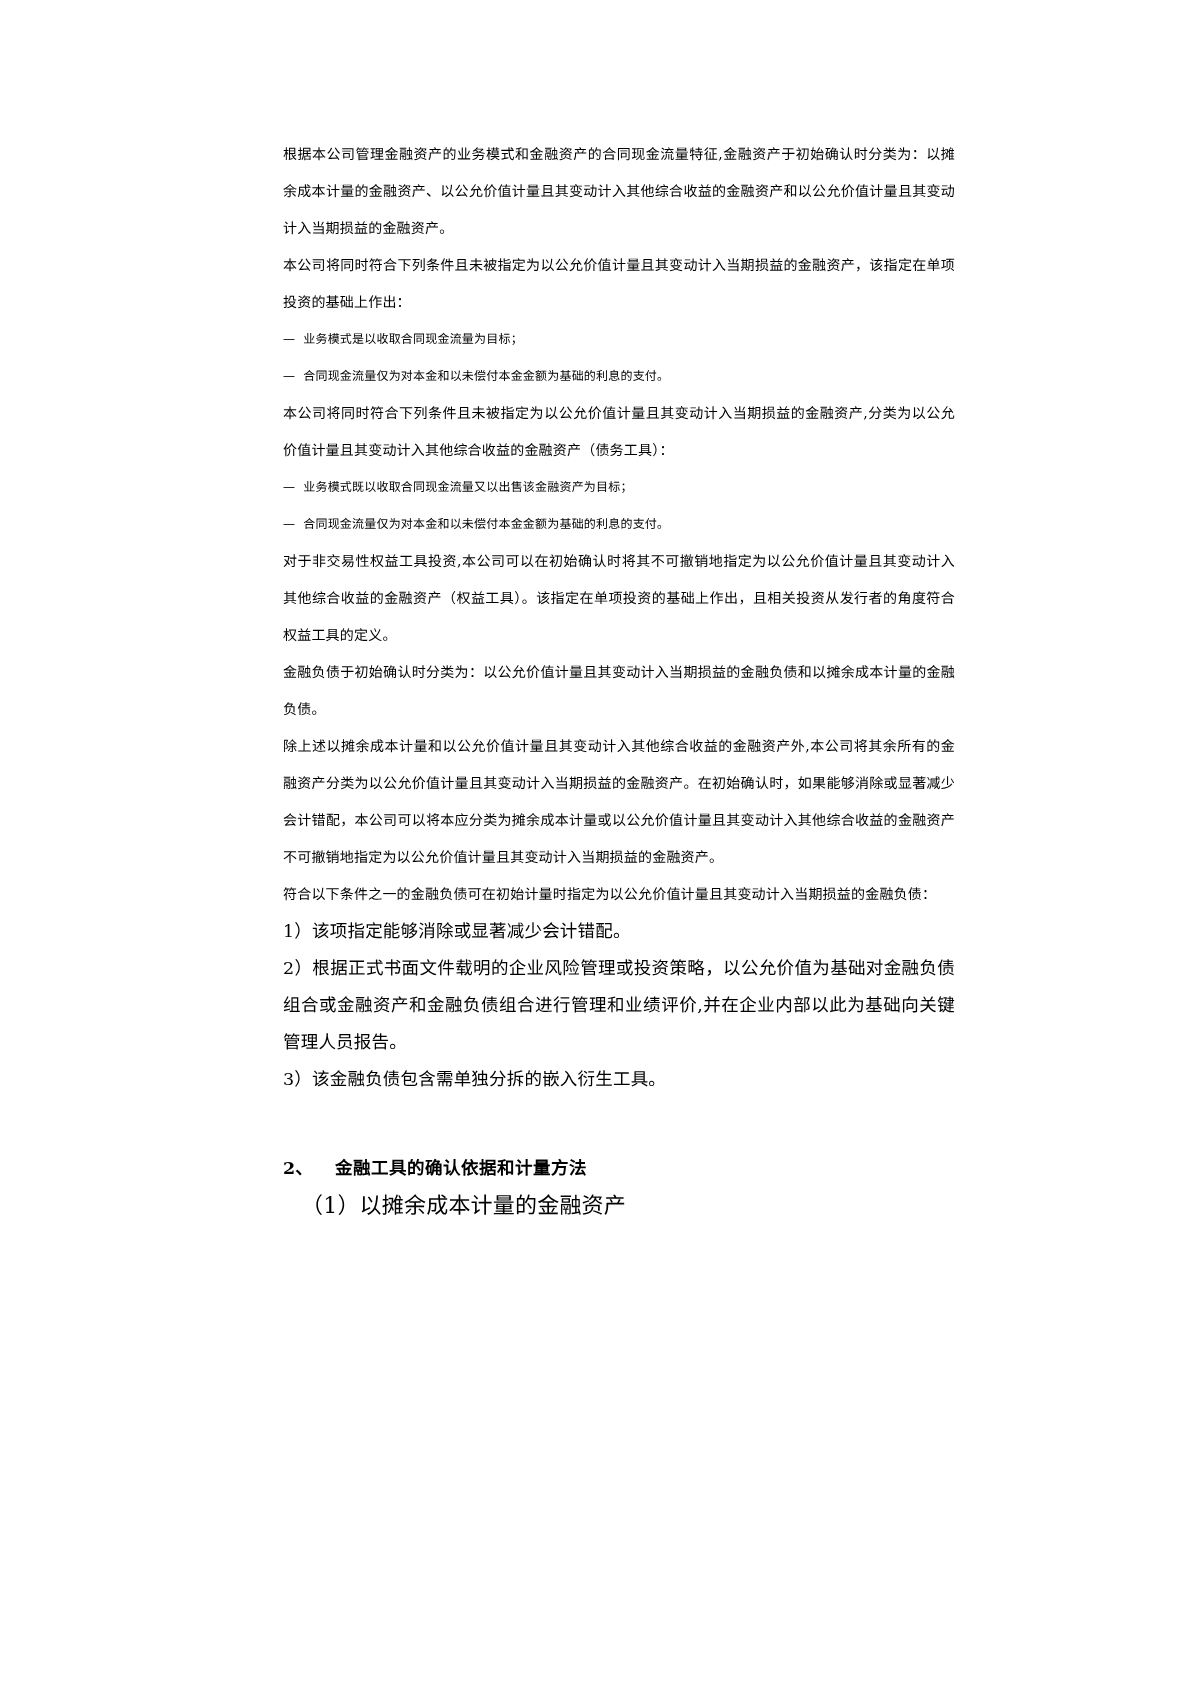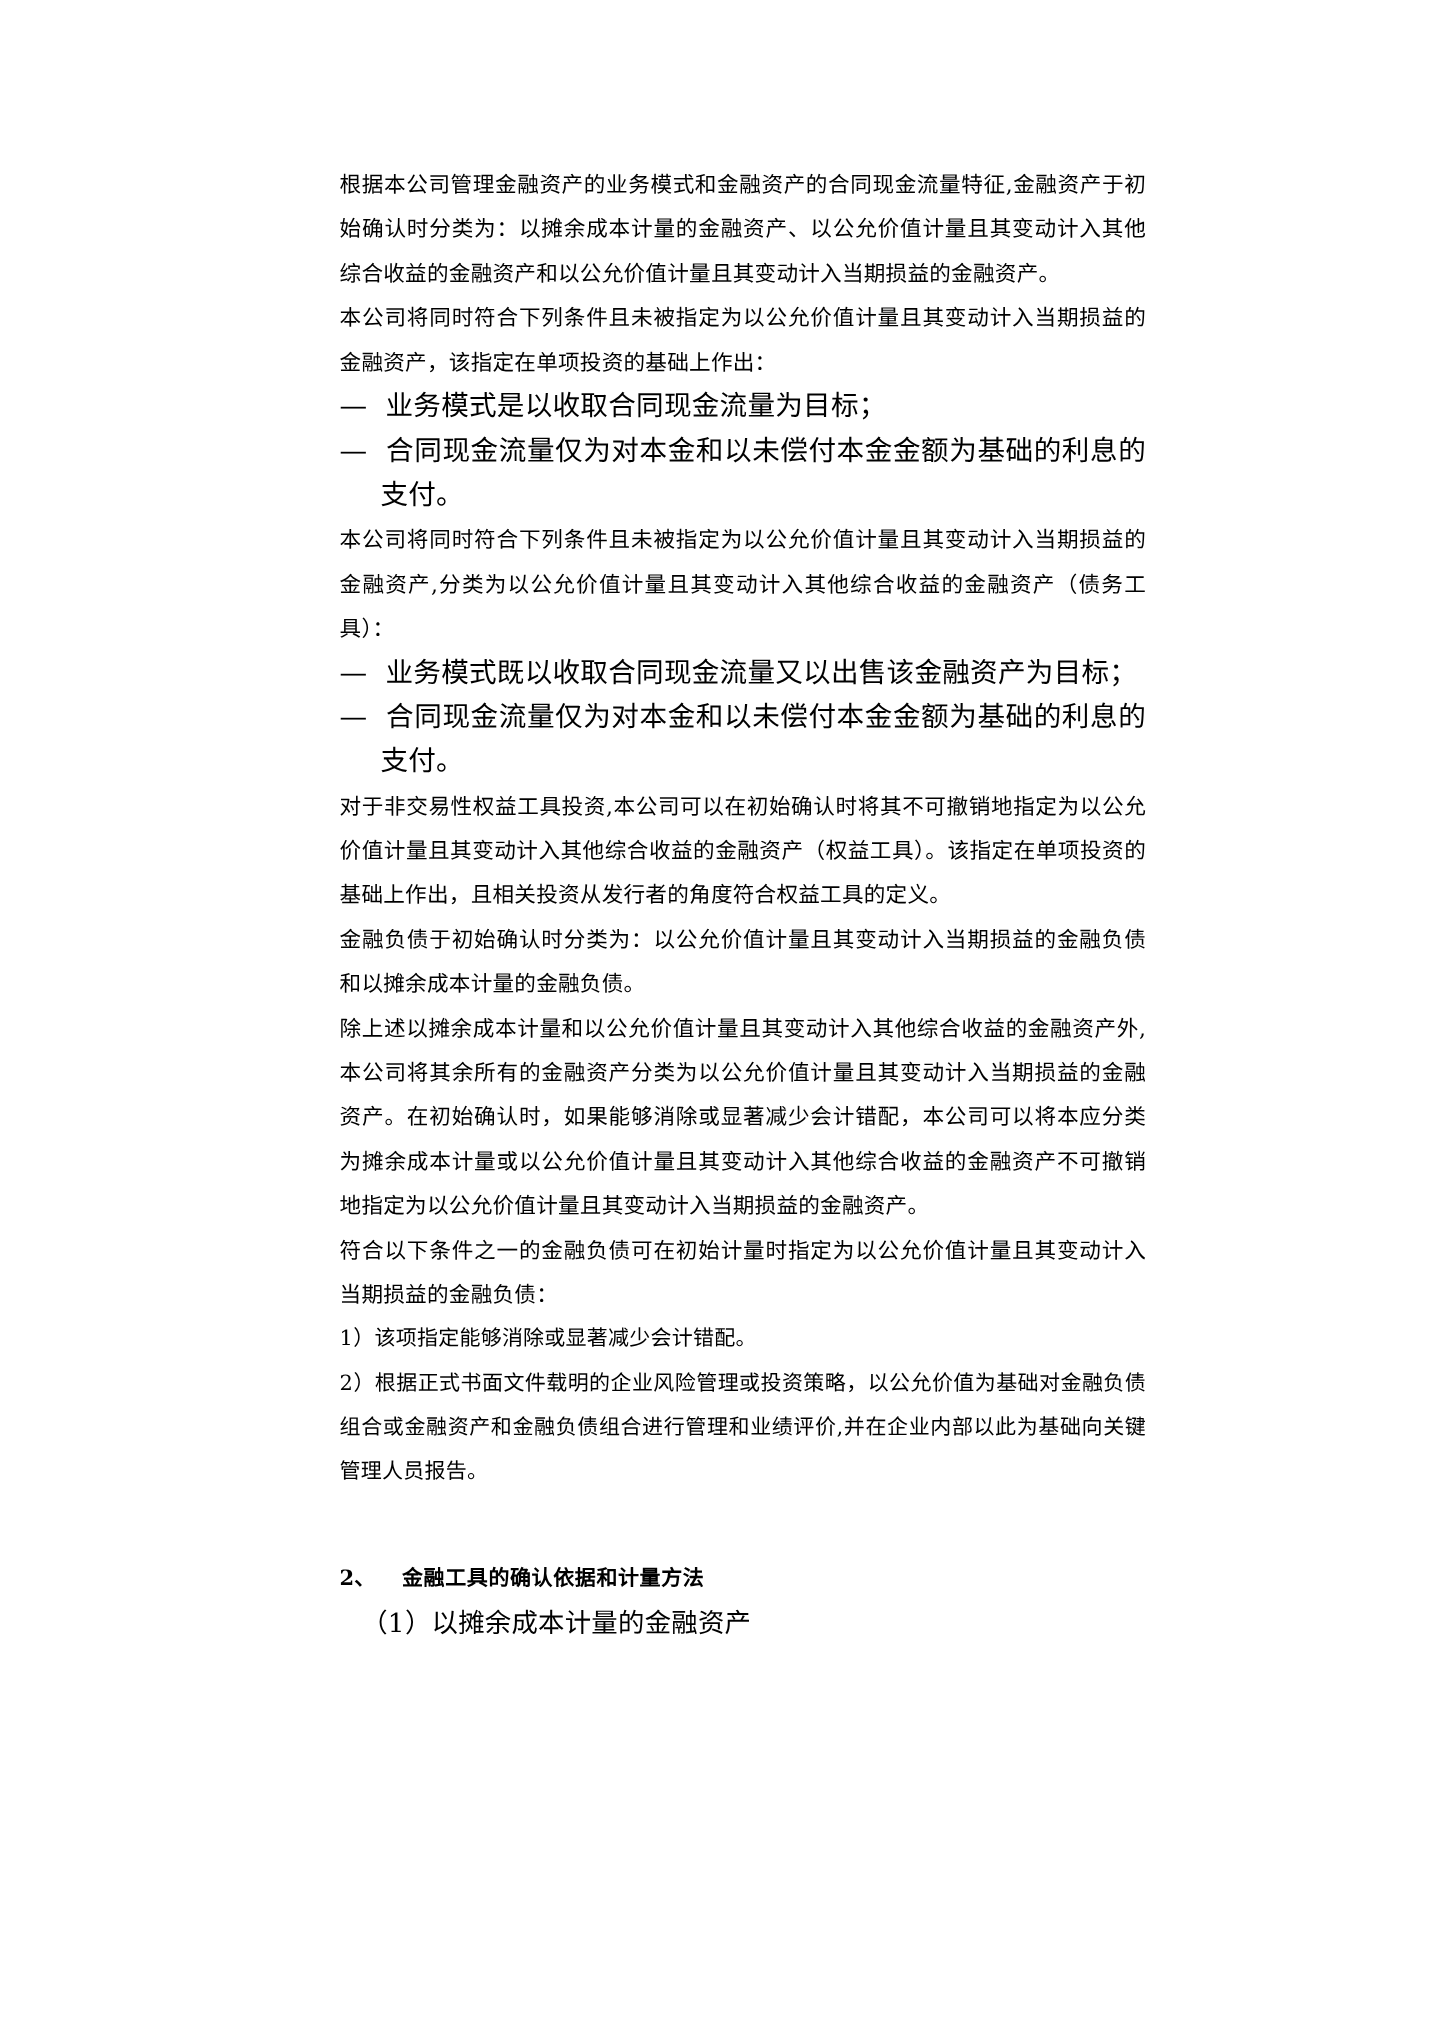--- a/index.html
+++ b/index.html
@@ -17,29 +17,29 @@
     font-family: "DejaVu Serif", "Liberation Serif", serif;
     color: #000000;
   }
   .content {
     position: absolute;
     left: 283px;
     top: 136px;
     width: 672px;
   }
   .para {
-    font-size: 18px;
+    font-size: 14px;
     line-height: 37px;
     text-align: justify;
     text-justify: inter-ideograph;
     margin: 0;
     letter-spacing: 0.2px;
   }
   .dash-item {
-    font-size: 23px;
+    font-size: 12px;
     line-height: 37px;
     margin: 0;
     padding-left: 34px;
     text-indent: -34px;
     text-align: justify;
     text-justify: inter-ideograph;
     letter-spacing: 0.2px;
   }
   .num-item {
     font-size: 17.5px;
@@ -106,20 +106,21 @@
     <p class="para">对于非交易性权益工具投资,本公司可以在初始确认时将其不可撤销地指定为以公允价值计量且其变动计入其他综合收益的金融资产（权益工具）。该指定在单项投资的基础上作出，且相关投资从发行者的角度符合权益工具的定义。</p>
 
     <p class="para">金融负债于初始确认时分类为：以公允价值计量且其变动计入当期损益的金融负债和以摊余成本计量的金融负债。</p>
 
     <p class="para">除上述以摊余成本计量和以公允价值计量且其变动计入其他综合收益的金融资产外,本公司将其余所有的金融资产分类为以公允价值计量且其变动计入当期损益的金融资产。在初始确认时，如果能够消除或显著减少会计错配，本公司可以将本应分类为摊余成本计量或以公允价值计量且其变动计入其他综合收益的金融资产不可撤销地指定为以公允价值计量且其变动计入当期损益的金融资产。</p>
 
     <p class="para">符合以下条件之一的金融负债可在初始计量时指定为以公允价值计量且其变动计入当期损益的金融负债：</p>
 
     <p class="num-item">1）该项指定能够消除或显著减少会计错配。</p>
     <p class="num-item">2）根据正式书面文件载明的企业风险管理或投资策略，以公允价值为基础对金融负债组合或金融资产和金融负债组合进行管理和业绩评价,并在企业内部以此为基础向关键管理人员报告。</p>
+    <p class="num-item">3）该金融负债包含需单独分拆的嵌入衍生工具。</p>
 
     <div class="section-heading">
       <span class="section-number">2、</span>
       <span class="section-title">金融工具的确认依据和计量方法</span>
     </div>
 
     <p class="sub-item">（1）以摊余成本计量的金融资产</p>
 
   </div>
 </div>

